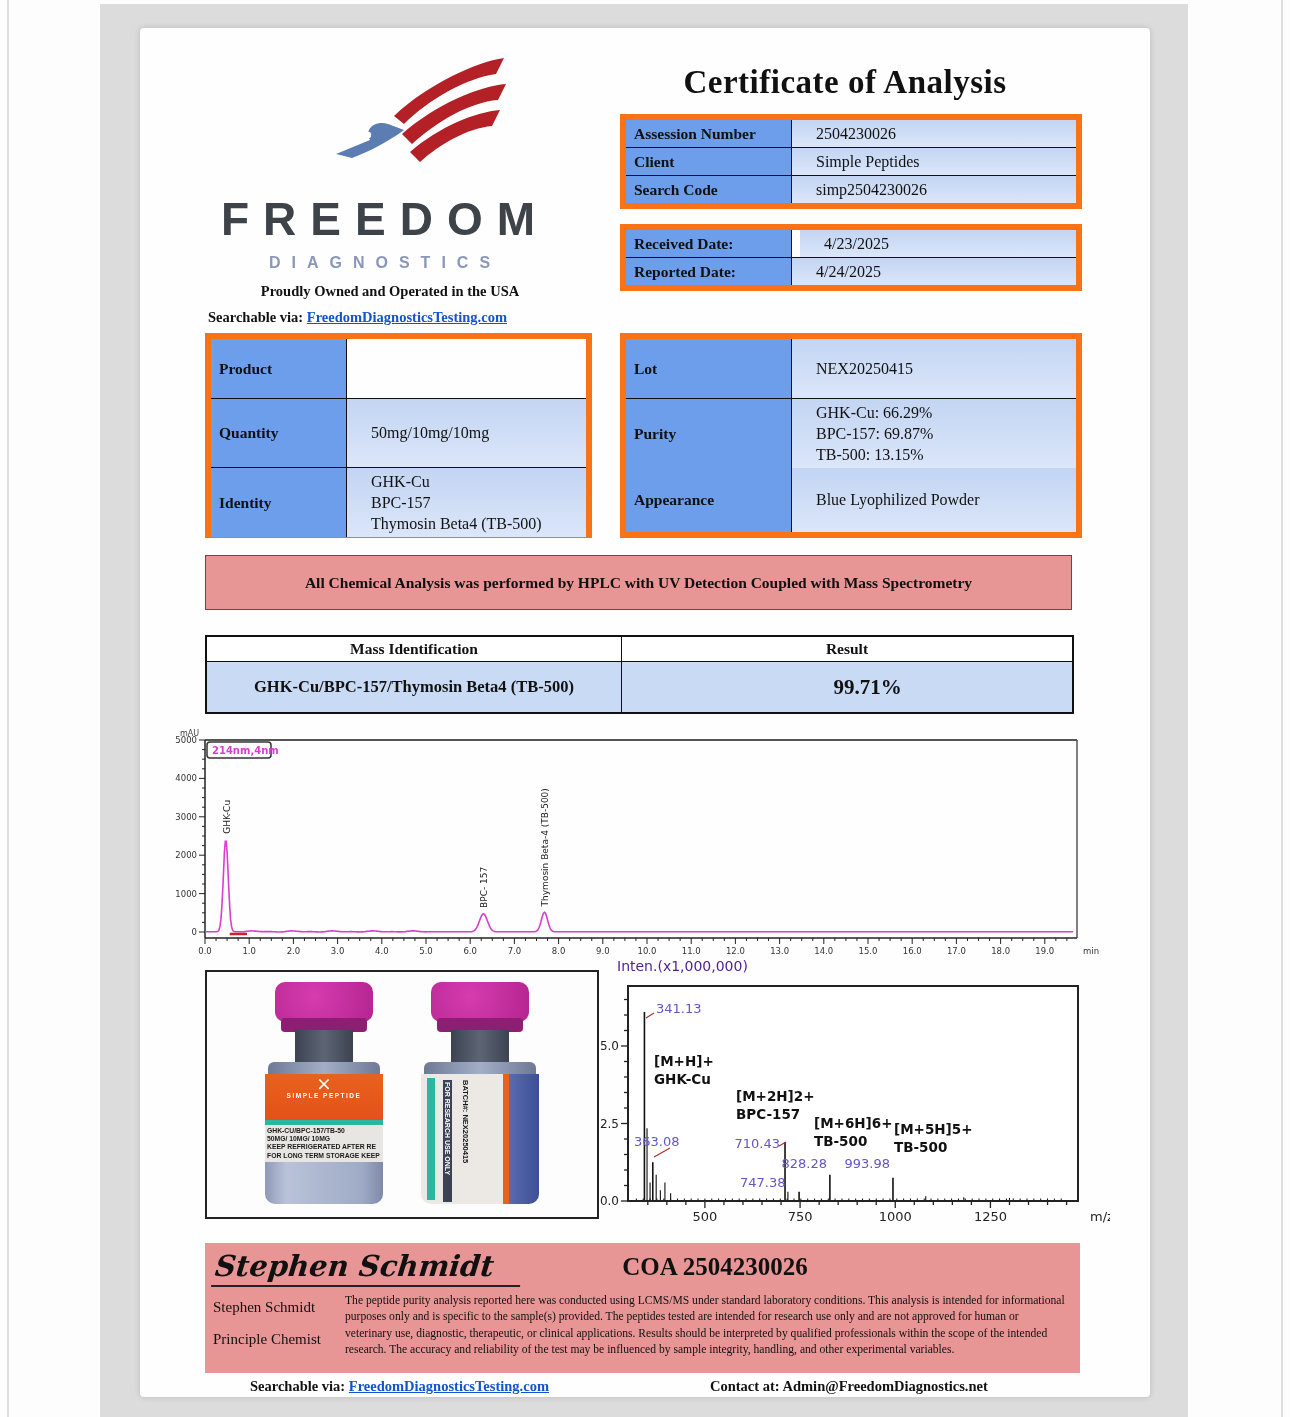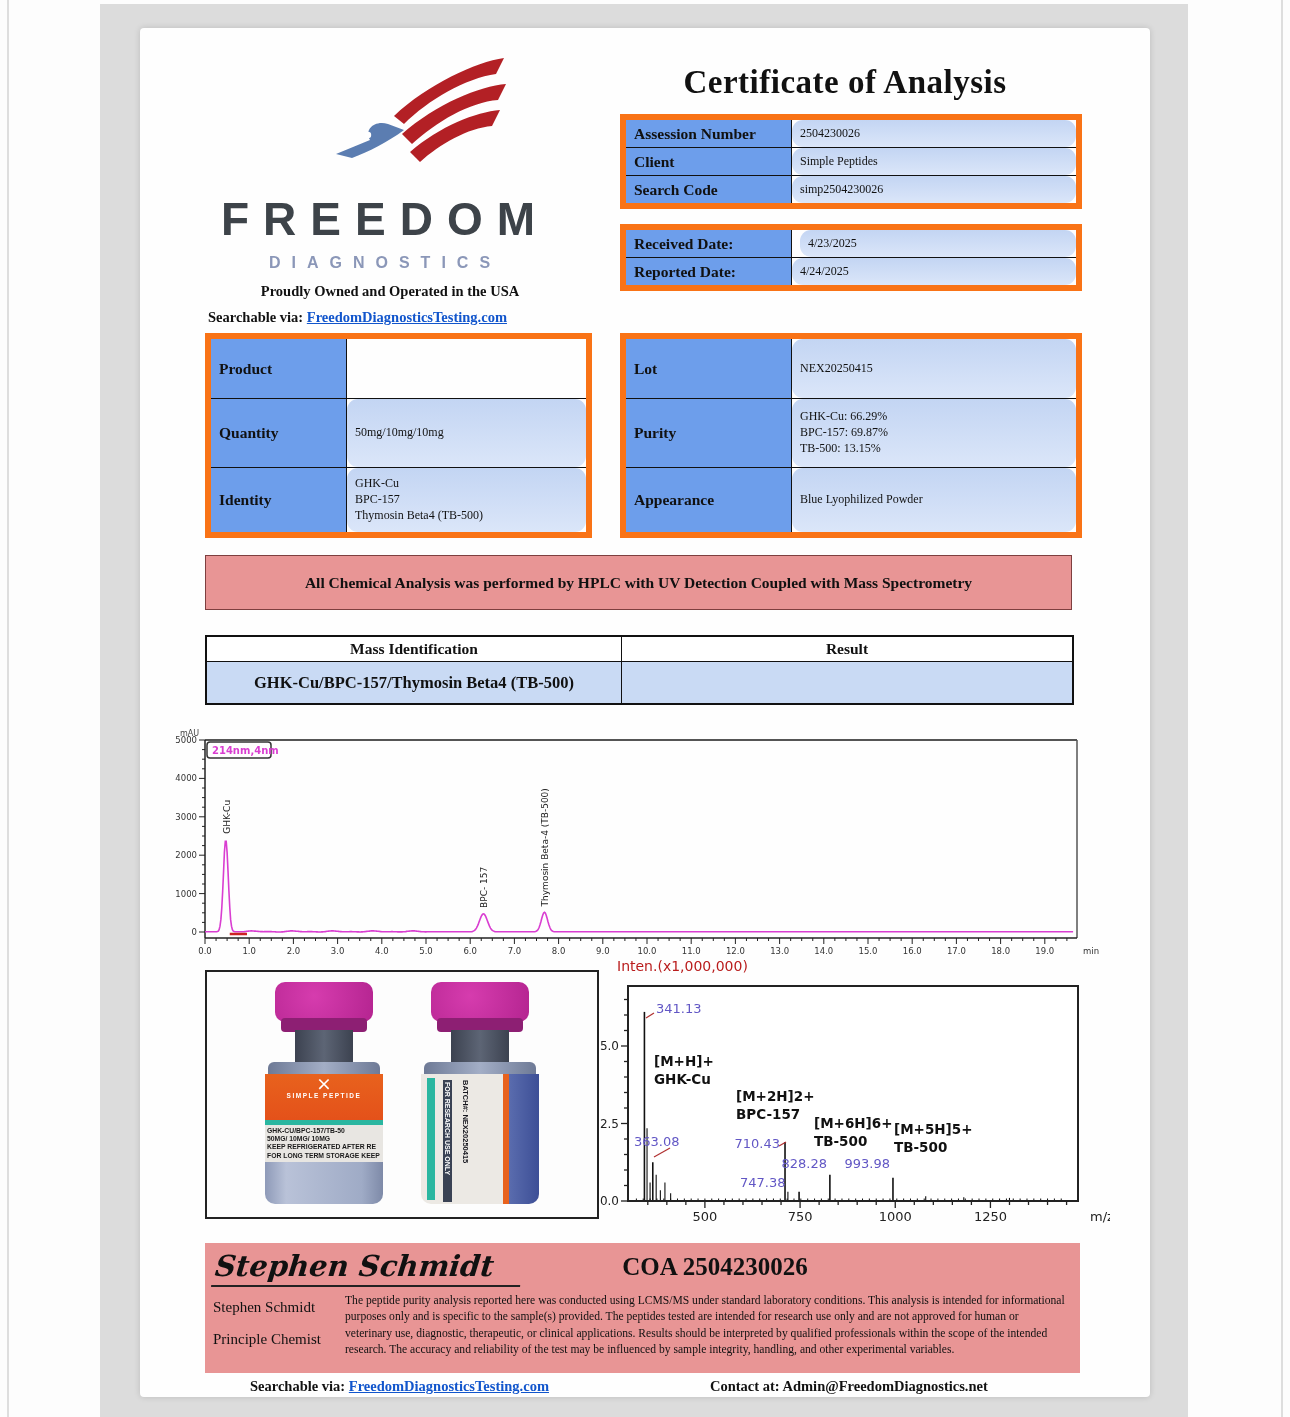--- a/index.html
+++ b/index.html
@@ -20,39 +20,39 @@
   .search-line{font-weight:700;font-size:14.5px;}
   .link{color:#1155cc;text-decoration:underline;cursor:pointer;}
   .doc-title{font-size:33px;font-weight:700;text-align:center;letter-spacing:.5px;}
 
   
   .kv-table{border:6px solid #f97316;}
   .kv-row{display:grid;border-bottom:1px solid #111;}
   .kv-row:last-child{border-bottom:none;}
   .kv-label{background:#6d9eeb;font-weight:700;padding:3px 8px;border-right:1px solid #111;
             display:flex;flex-direction:column;justify-content:center;font-size:15.5px;}
-  .kv-value{background:linear-gradient(180deg,#c3d5f3,#dbe6f9);padding:3px 8px;
-            display:flex;flex-direction:column;justify-content:center;font-size:12px;border-radius:11px;}
+  .kv-value{background:linear-gradient(180deg,#c3d5f3,#dbe6f9);padding:3px 24px;
+            display:flex;flex-direction:column;justify-content:center;font-size:16px;}
   .kv-value div{line-height:1.32;}
 
   .banner{background:#e89595;border:1px solid #7e3f3f;display:flex;align-items:center;
           justify-content:center;font-weight:700;font-size:15.5px;text-align:center;}
 
   .mass-table{border:2px solid #111;}
   .mass-head{display:grid;grid-template-columns:415px 1fr;border-bottom:1px solid #111;background:#fff;}
   .mass-head div{padding:3px;text-align:center;font-weight:700;font-size:15.5px;}
   .mass-head div:first-child{border-right:1px solid #111;}
   .mass-body{display:grid;grid-template-columns:415px 1fr;background:#c9daf4;}
   .mass-body .cell{display:flex;align-items:center;justify-content:center;font-weight:700;}
   .mass-body .cell:first-child{border-right:1px solid #111;font-size:16.5px;}
   .mass-result{font-size:21px;}
 
   
   svg text{font-family:"DejaVu Sans",sans-serif;}
-  .ms-title{font-family:"DejaVu Sans",sans-serif;font-size:14px;color:#b91c1c;}
+  .ms-title{font-family:"DejaVu Sans",sans-serif;font-size:14px;color:#4c1d95;}
 
   
   .photo-frame{border:2px solid #222;background:#fdfdfd;overflow:hidden;}
   .vial{position:absolute;width:130px;}
   .vial .cap{width:98px;height:40px;margin:0 auto;background:radial-gradient(circle at 40% 35%,#d63cae,#b42490);
              border-radius:10px;}
   .vial .cap-skirt{width:86px;height:14px;margin:-4px auto 0;background:#8d1f73;border-radius:4px;}
   .vial .neck{width:58px;height:32px;margin:-2px auto 0;background:linear-gradient(90deg,#3c4250,#5d6575,#3c4250);}
   .vial .shoulder{width:112px;height:12px;margin:0 auto;background:linear-gradient(90deg,#6e7a96,#a3aec6,#6e7a96);
                   border-radius:6px 6px 0 0;}
@@ -173,22 +173,23 @@
       </div>
     </div>
 
     <div class="abs banner" style="left:65px;top:527px;width:865px;height:53px;">All Chemical Analysis was performed by HPLC with UV Detection Coupled with Mass Spectrometry</div>
 
     <div class="abs mass-table" style="left:65px;top:607px;width:865px;">
       <div class="mass-head">
         <div>Mass Identification</div>
         <div>Result</div>
       </div>
-      <div class="mass-body" style="height:41px;gap:41px;">
+      <div class="mass-body" style="height:50px;gap:41px;">
         <div class="cell">GHK-Cu/BPC-157/Thymosin Beta4 (TB-500)</div>
+        <div class="cell mass-result">99.71%</div>
       </div>
     </div>
 
     <svg class="abs" style="left:25px;top:700px;" width="940" height="245" viewBox="0 0 940 245">
         <line x1="40" y1="12" x2="912" y2="12" stroke="#555" stroke-width="2"></line>
         <line x1="40" y1="12" x2="40" y2="210" stroke="#222" stroke-width="1.5"></line>
         <line x1="912" y1="12" x2="912" y2="210" stroke="#555" stroke-width="1.5"></line>
         <line x1="40" y1="210" x2="912" y2="210" stroke="#222" stroke-width="1.5"></line>
         <text x="34" y="8" font-size="8" fill="#444" text-anchor="end">mAU</text>
         <line x1="34" y1="204" x2="40" y2="204" stroke="#222" stroke-width="1"></line>

